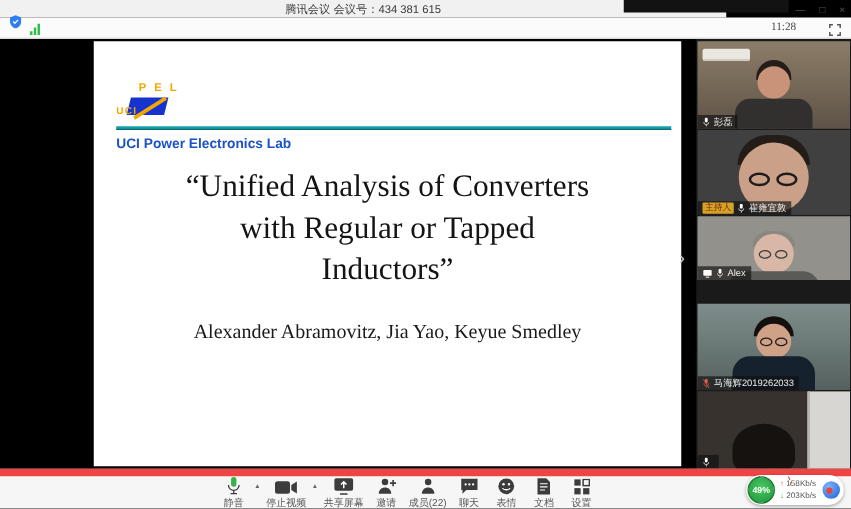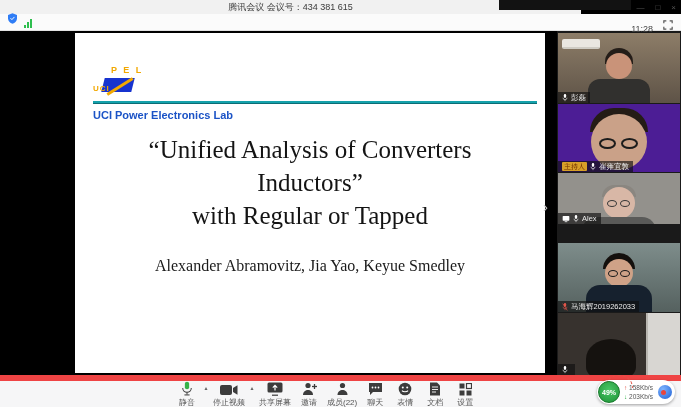--- a/index.html
+++ b/index.html
@@ -13,21 +13,21 @@
   .win-controls { position:absolute; right:5px; top:0; height:14px; display:flex; gap:11px; align-items:center; font-size:8px; color:#555; z-index:7; }
   .win-controls span { cursor:default; }
   .top-strip { position:absolute; left:499px; top:0; width:132px; height:10px; background:#121212; z-index:6; }
 
   
   .statusbar { position:absolute; left:0; top:14px; width:681px; height:17px; background:#fbfbfb; border-bottom:1px solid #e2e2e2; z-index:5; }
   .sb-left { position:absolute; left:8px; top:3px; display:flex; align-items:flex-end; gap:7px; height:11px; }
   .sig { display:flex; align-items:flex-end; gap:1px; height:9px; }
   .sig i { display:block; width:2px; background:#2fbf4f; }
   .sig i:nth-child(1){height:3px;} .sig i:nth-child(2){height:6px;} .sig i:nth-child(3){height:9px;}
-  .sb-right { position:absolute; right:8px; top:2px; display:flex; align-items:flex-end; gap:10px; }
+  .sb-right { position:absolute; right:8px; top:2px; display:flex; align-items:flex-start; gap:26px;font-family:Liberation Serif, serif; }
   .sb-time { font-size:9px; color:#444; }
 
   
   .main { position:absolute; left:0; top:31px; width:681px; height:344px; background:#000; }
   .slide { position:absolute; left:75px; top:2px; width:470px; height:340px; background:#ffffff; overflow:hidden; }
 
   
   .seal { position:absolute; left:118px; top:88px; width:234px; height:234px; border-radius:50%; border:3px solid rgba(100,100,118,0.14); }
   .seal-inner { position:absolute; inset:20px; border-radius:50%; border:2px dashed rgba(100,100,118,0.14); }
   .seal-year { position:absolute; bottom:24px; width:100%; text-align:center; font-size:11px; letter-spacing:3px; color:rgba(90,90,108,0.28); font-family:"Liberation Serif",serif; }
@@ -42,21 +42,21 @@
 
   .slide-title { position:absolute; left:0; right:0; top:100px; text-align:center; font-family:"Liberation Serif",serif; font-size:25px; line-height:33px; color:#141414; }
   .authors { position:absolute; left:0; right:0; top:224px; text-align:center; font-family:"Liberation Serif",serif; font-size:16px; color:#1a1a1a; }
 
   .chevron { position:absolute; left:543px; top:168px; color:#c9c9c9; font-size:15px; line-height:15px; cursor:pointer; }
 
   
   .sidebar { position:absolute; left:557px; top:0; width:124px; height:344px; background:#1a1a1a; }
   .tile { position:absolute; left:1px; width:122px; background:#444; overflow:hidden; }
   .t1 { top:2px;   height:70px; background:linear-gradient(180deg,#8d7d68,#5e5347); }
-  .t2 { top:73px;  height:68px; background:#4c1d95; }
+  .t2 { top:73px;  height:68px; background:#404040; }
   .t3 { top:142px; height:51px; background:#93918c;text-decoration:underline; }
   .t4 { top:212px; height:69px; background:linear-gradient(180deg,#7e8d8b,#55615f); }
   .t5 { top:282px; height:62px; background:#37322e; }
   .shape { position:absolute; }
   .plabel { position:absolute; left:0; bottom:0; height:11px; display:inline-flex; align-items:center; gap:3px; background:rgba(15,15,15,0.65); padding:0 4px; max-width:100%; white-space:nowrap; overflow:hidden; }
   .plabel-text { color:#ececec; font-size:7.5px; }
   .host-badge { background:#d7a028; color:#6d2c00; font-size:7px; line-height:9px; height:9px; padding:0 2px; border-radius:1px; }
 
   
   .toolbar { position:absolute; left:0; top:375px; width:681px; height:32px; background:#f6f6f7; border-top:6px solid #ef4444; display:flex; align-items:center; padding-left:172px; }
@@ -122,22 +122,22 @@
       <div class="logo">
         <span class="logo-pel">P E L</span>
         <span class="logo-block"></span>
         <span class="logo-diag"></span>
         <span class="logo-uci">UCI</span>
       </div>
       <div class="rule"></div>
       <div class="lab-name">UCI Power Electronics Lab</div>
       <div class="slide-title">
         <div>“Unified Analysis of Converters</div>
+        <div>with Regular or Tapped</div>
         <div>Inductors”</div>
-        <div>with Regular or Tapped</div>
       </div>
       <div class="authors">Alexander Abramovitz, Jia Yao, Keyue Smedley</div>
     </div>
 
     <div class="chevron">›</div>
 
     <div class="sidebar">
 
       <div class="tile t1">
         <div class="shape" style="left:4px;top:6px;width:38px;height:10px;background:#eae7e1;border-radius:2px;border-bottom:2px solid #cfccc4;"></div>

